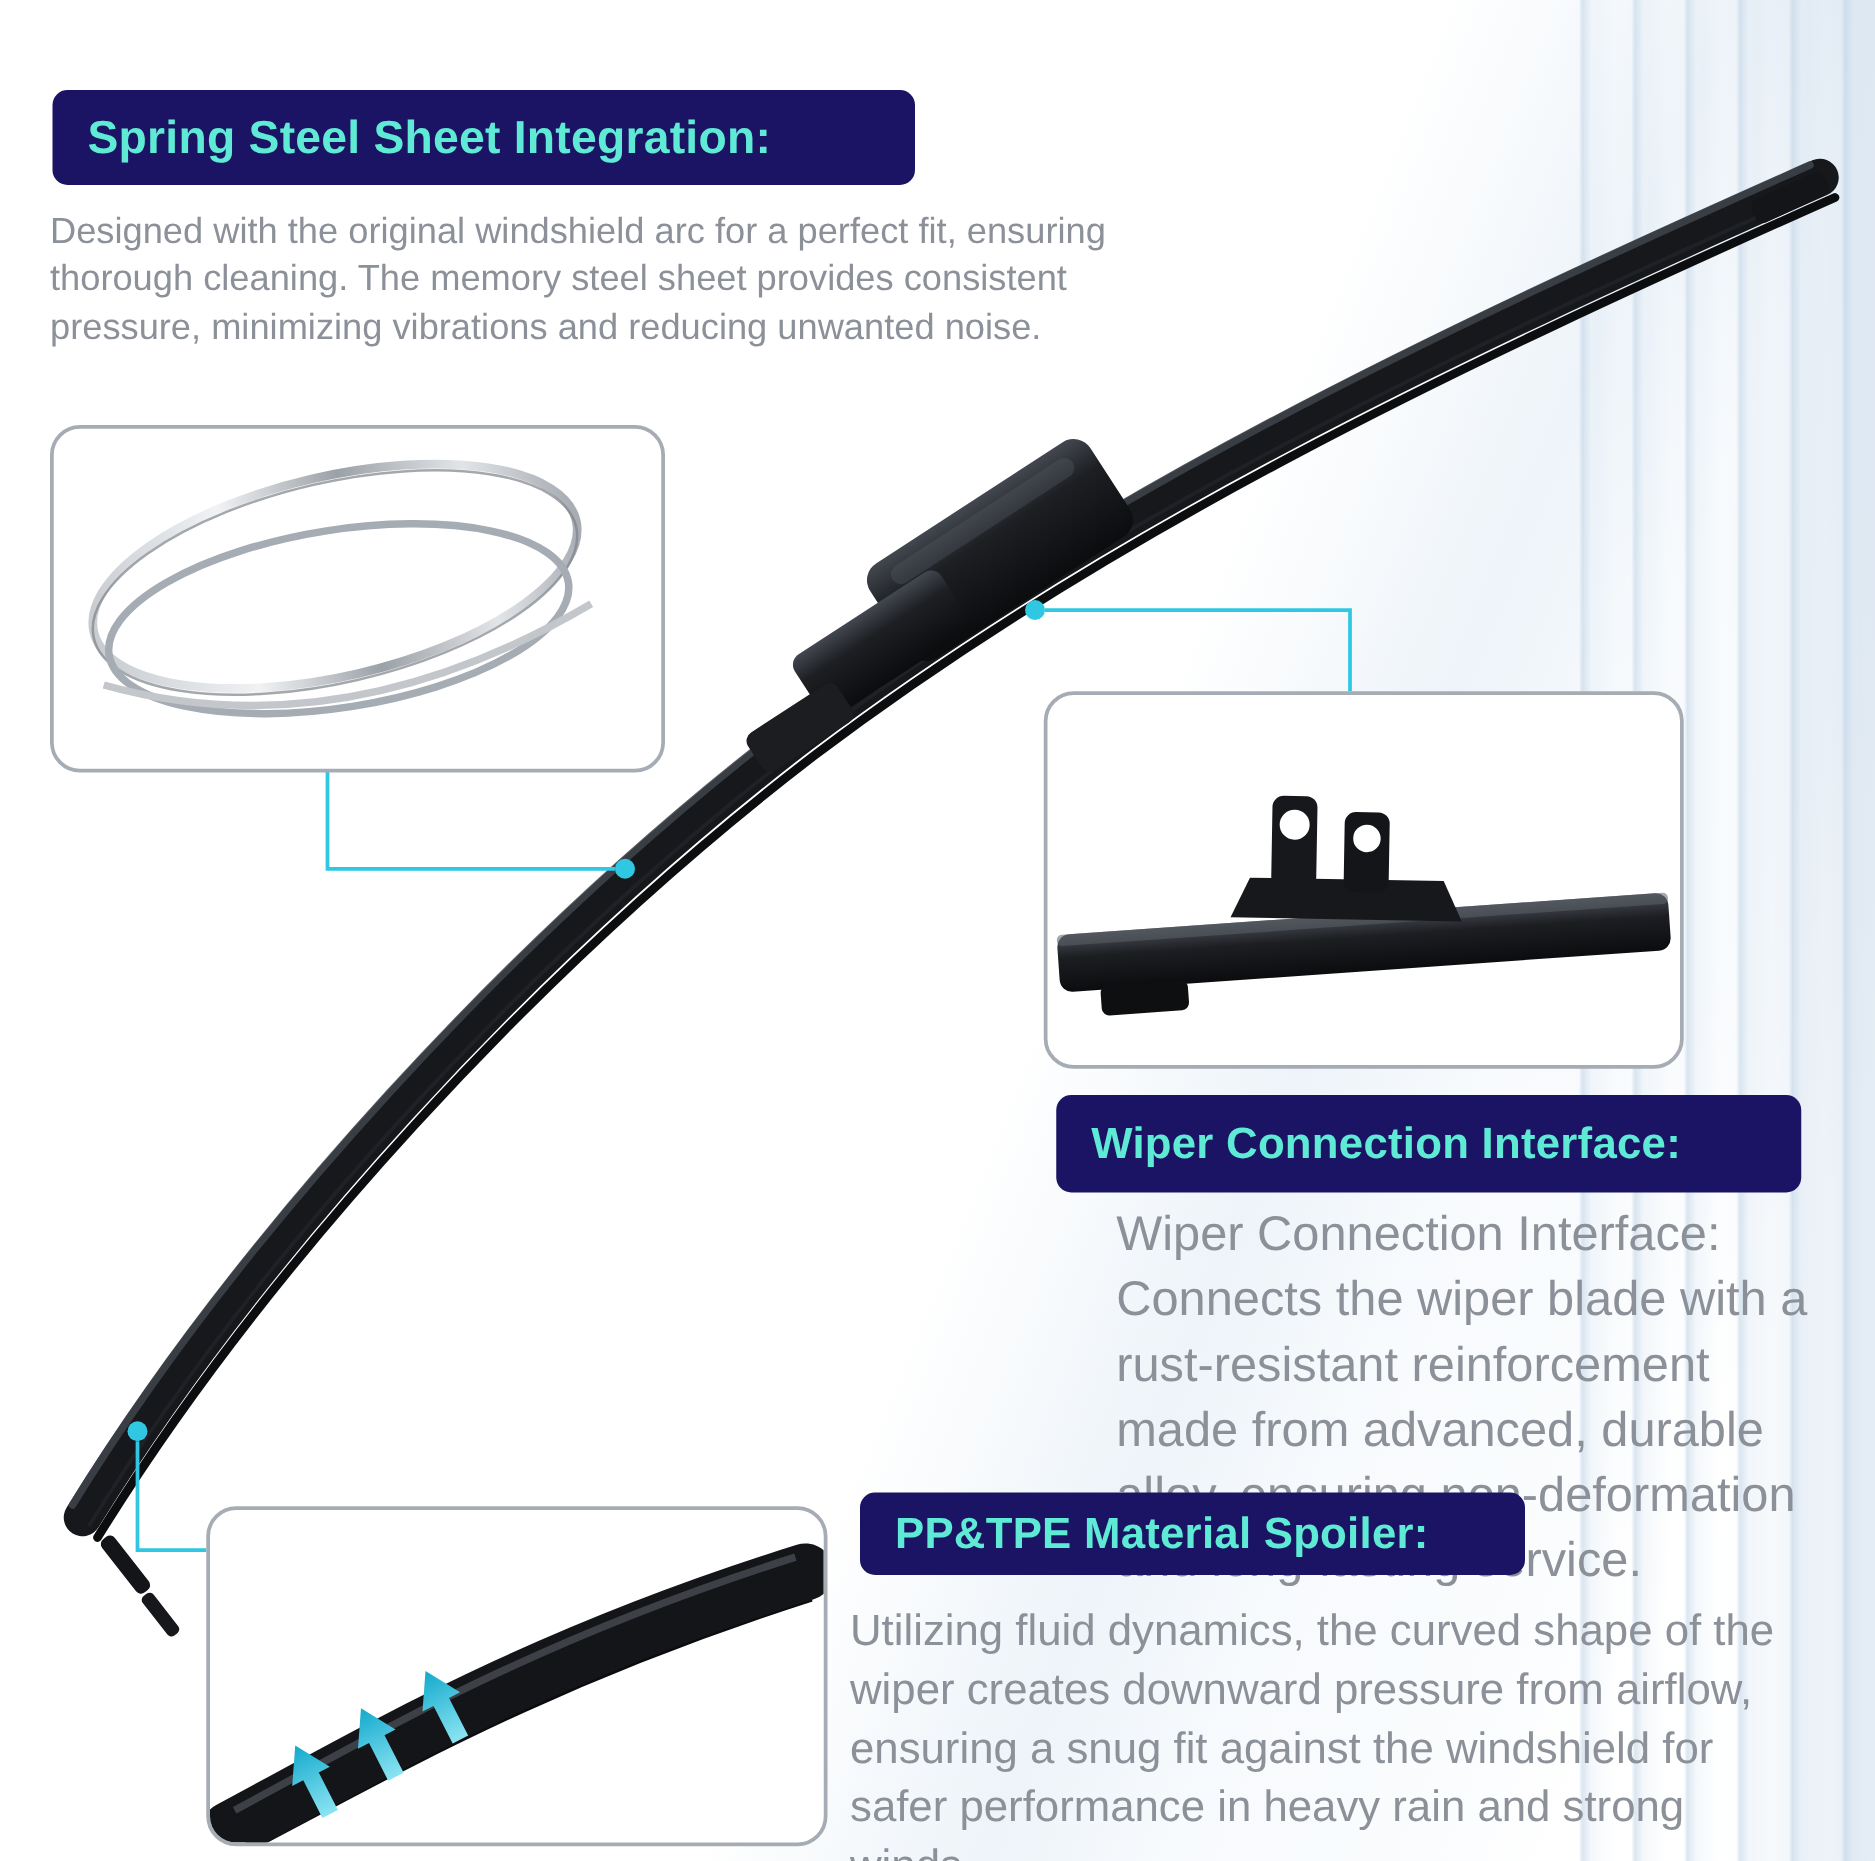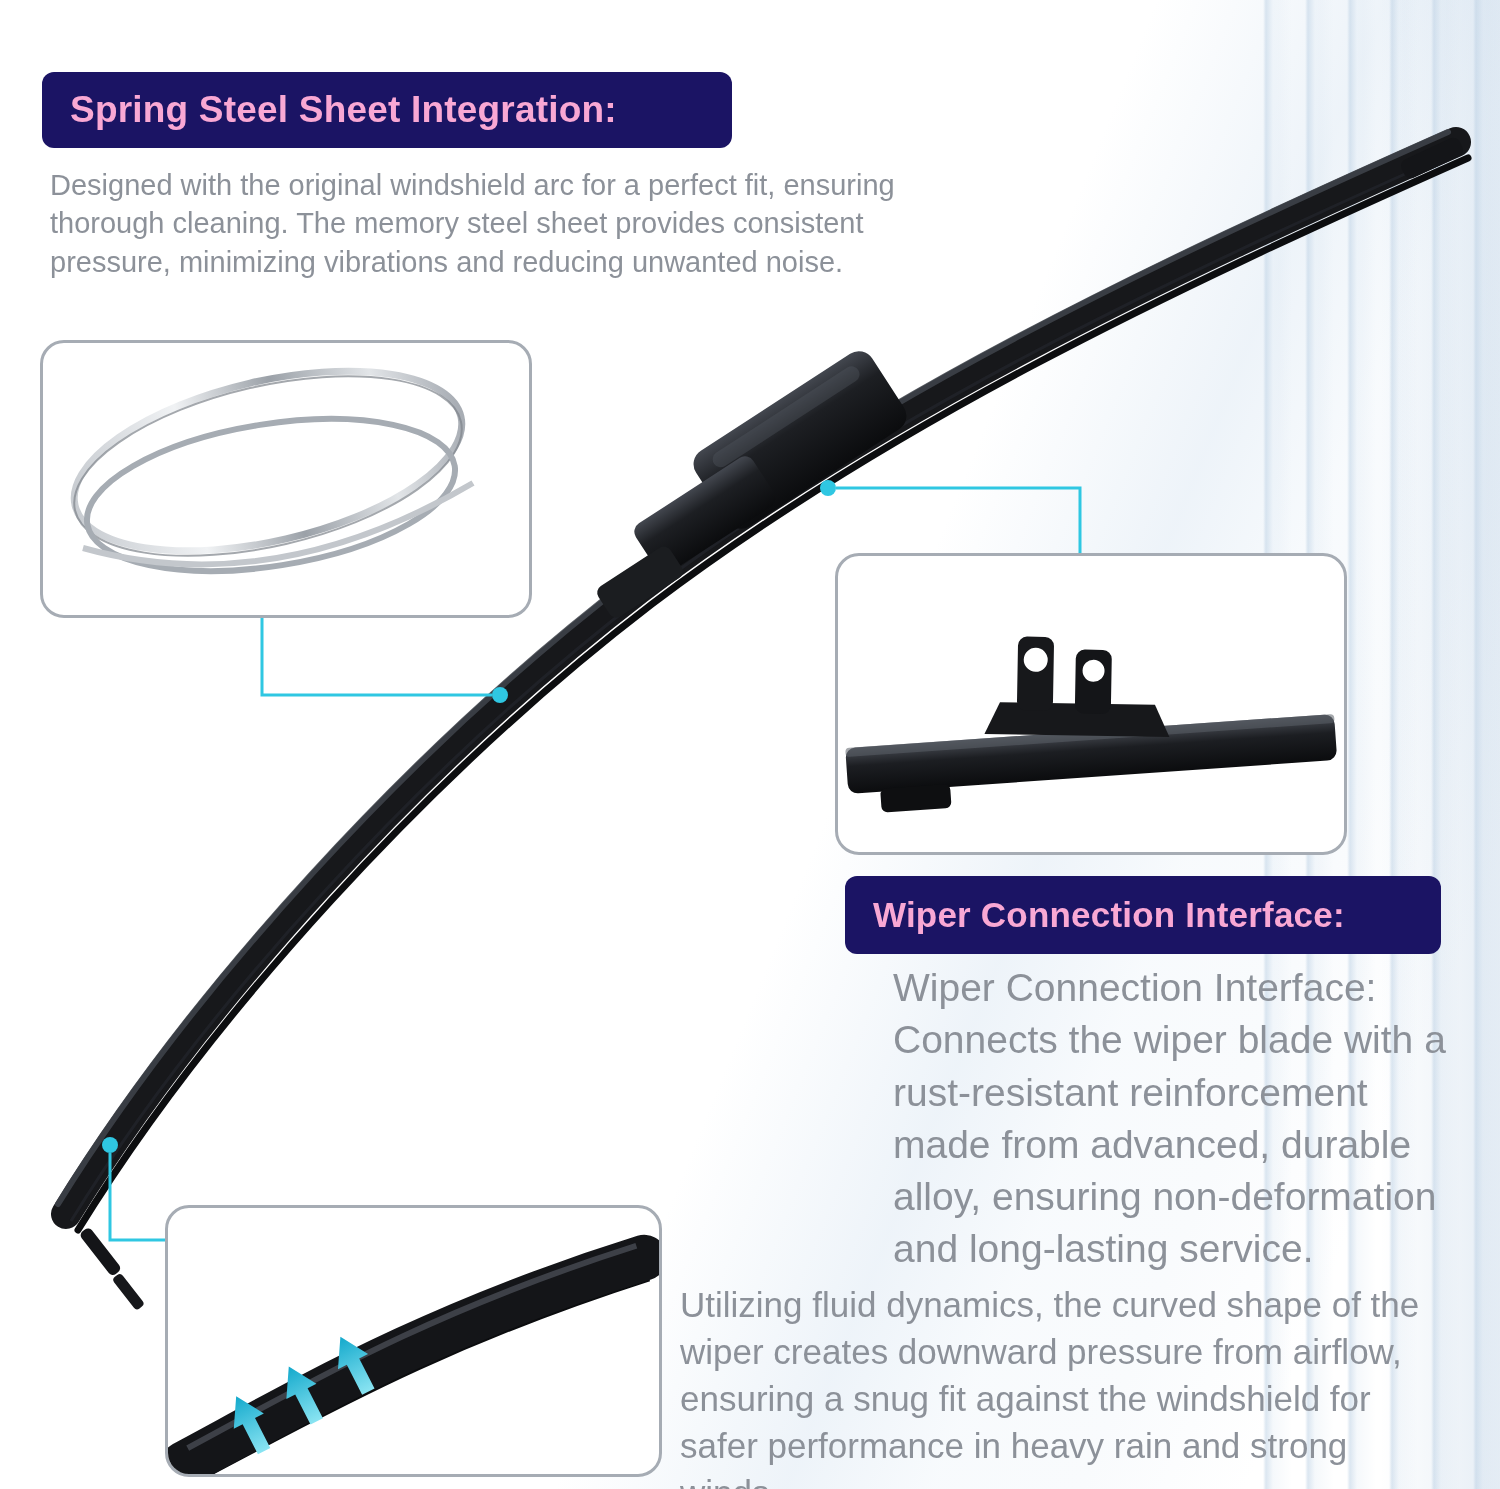--- a/index.html
+++ b/index.html
@@ -25,30 +25,30 @@
       rgba(190,210,229,0.10) 29px, rgba(190,210,229,0) 42px);
   }
   .right-band{
     position:absolute;top:0;right:0;width:120px;height:100%;z-index:0;pointer-events:none;
     background:linear-gradient(90deg, rgba(186,207,228,0) 0%, rgba(186,207,228,0.38) 100%);
   }
   
   .scene{position:absolute;left:0;top:0;z-index:1;}
   
   .hdr{
-    position:absolute;z-index:3;background:#1b1464;color:#f9a8d4;font-weight:700;
+    position:absolute;z-index:3;background:#1b1464;color:#5eead4;font-weight:700;
     border-radius:12px;display:flex;align-items:center;padding:0 28px;
     box-sizing:border-box;white-space:nowrap;letter-spacing:0.2px;
   }
   .hdr1{left:42px;top:72px;width:690px;height:76px;font-size:37px;}
   .hdr2{left:845px;top:876px;width:596px;height:78px;font-size:35px;}
   .hdr3{left:688px;top:1194px;width:532px;height:66px;font-size:35px;}
   
   .para{position:absolute;z-index:3;color:#8c9199;margin:0;}
-  .para1{left:40px;top:166px;width:860px;font-size:29px;line-height:1.32;margin-left:10px;}
+  .para1{left:40px;top:166px;width:860px;font-size:29px;line-height:1.32;}
   .para2{left:893px;top:962px;width:575px;font-size:39px;line-height:1.34;}
   .para3{left:680px;top:1282px;width:755px;font-size:35px;line-height:1.34;}
   
   .callout{
     position:absolute;z-index:2;background:#ffffff;border:3px solid #a6acb4;
     border-radius:24px;box-sizing:border-box;overflow:hidden;
   }
   .box1{left:40px;top:340px;width:492px;height:278px;}
   .box2{left:835px;top:553px;width:512px;height:302px;}
   .box3{left:165px;top:1205px;width:497px;height:272px;}
@@ -172,15 +172,16 @@
         <path d="M 18 242 C 130 182 256 106 470 38" stroke="#41454c" stroke-width="6" fill="none" opacity="0.9"></path>
         <g fill="url(#cy)">
           <path transform="translate(95,245) rotate(-27)" d="M 0 -62 L 17 -34 L 7 -34 L 7 0 L -7 0 L -7 -34 L -17 -34 Z"></path>
           <path transform="translate(148,215) rotate(-27)" d="M 0 -62 L 17 -34 L 7 -34 L 7 0 L -7 0 L -7 -34 L -17 -34 Z"></path>
           <path transform="translate(200,185) rotate(-27)" d="M 0 -62 L 17 -34 L 7 -34 L 7 0 L -7 0 L -7 -34 L -17 -34 Z"></path>
         </g>
       </g>
     </svg>
   </div>
 
+  <div class="hdr hdr3">PP&amp;TPE Material Spoiler:</div>
   <p class="para para3">Utilizing fluid dynamics, the curved shape of the wiper creates downward pressure from airflow, ensuring a snug fit against the windshield for safer performance in heavy rain and strong winds.</p>
 
 </div>
 
 </body></html>

